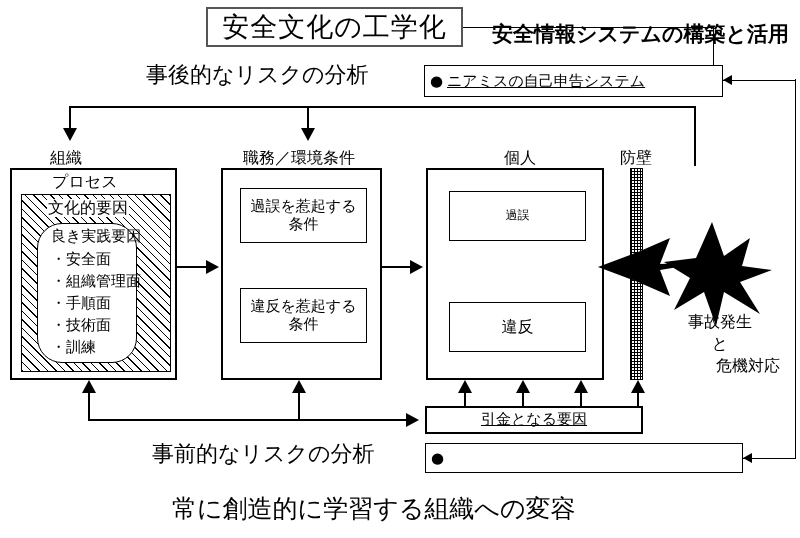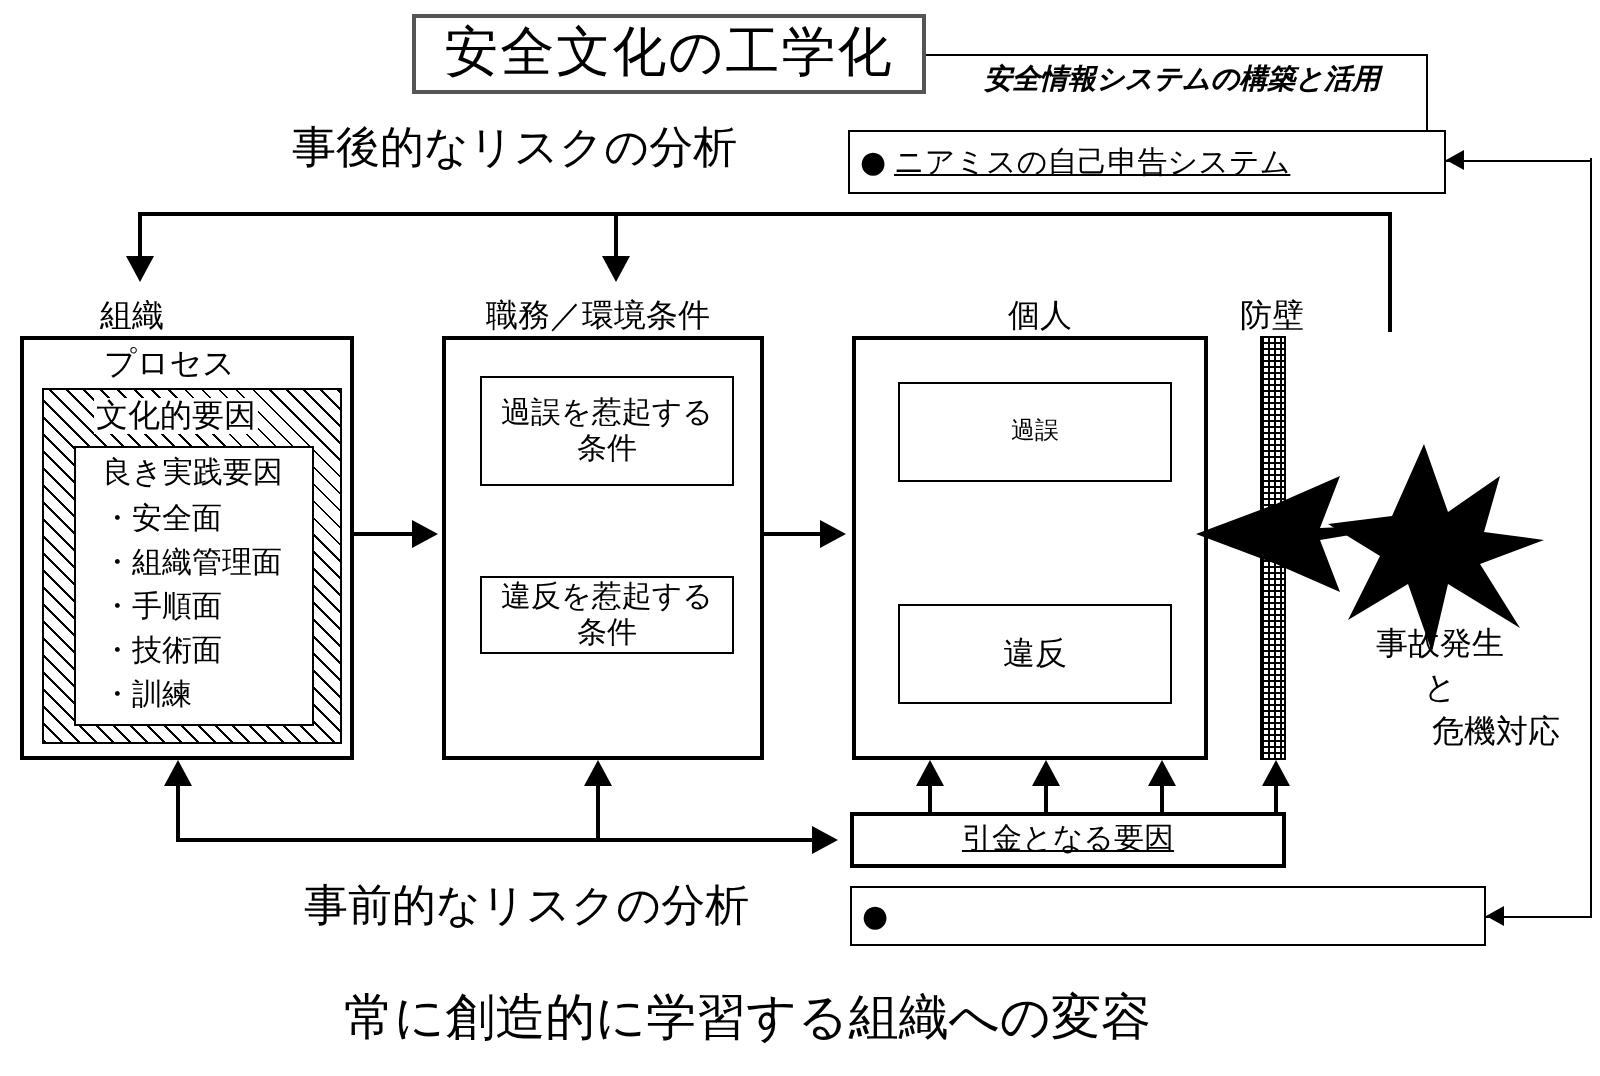--- a/index.html
+++ b/index.html
@@ -50,21 +50,21 @@
 </style>
 </head>
 <body>
 
 <div id="canvas">
 
   <div class="abs box-title ctr" style="left:206px;top:7px;width:257px;height:40px;">
     <span class="txt" style="position:static;font-size:27px;letter-spacing:1px;">安全文化の工学化</span>
   </div>
 
-  <div class="txt" style="left:492px;top:32px;font-size:14px;font-weight:bold;letter-spacing:0px;font-style:italic;">安全情報システムの構築と活用</div>
+  <div class="txt" style="left:492px;top:22px;font-size:21px;font-weight:bold;letter-spacing:0px;">安全情報システムの構築と活用</div>
 
   <div class="hline-t" style="left:463px;top:27px;width:250px;"></div>
   <div class="vline-t" style="left:713px;top:27px;height:38px;"></div>
 
   <div class="txt" style="left:146px;top:62px;font-size:22px;">事後的なリスクの分析</div>
 
   <div class="abs box-thin" style="left:424px;top:65px;width:299px;height:32px;">
     <span class="txt bullet" style="left:5px;top:8px;font-size:15px;">●</span>
     <span class="txt u" style="left:22px;top:7px;font-size:15px;">ニアミスの自己申告システム</span>
   </div>
@@ -85,21 +85,21 @@
 
   <div class="txt" style="left:50px;top:149px;font-size:16px;">組織</div>
 
   <div class="abs box" style="left:10px;top:168px;width:167px;height:212px;">
 
     <span class="txt" style="left:40px;top:3px;font-size:16px;">プロセス</span>
 
     <div class="abs hatch" style="left:9px;top:24px;width:150px;height:178px;">
       <span class="txt" style="left:25px;top:4px;font-size:16px;background:#fff;padding:0 1px;">文化的要因</span>
 
-      <div class="abs box-thin" style="left:15px;top:28px;width:120px;height:140px;background:#fff;">
+      <div class="abs box-thin" style="left:15px;top:28px;width:100px;height:140px;background:#fff;border-radius:25px;">
         <span class="txt" style="left:13px;top:4px;font-size:15px;">良き実践要因</span>
         <span class="txt" style="left:13px;top:27px;font-size:15px;">・安全面</span>
         <span class="txt" style="left:13px;top:49px;font-size:15px;">・組織管理面</span>
         <span class="txt" style="left:13px;top:71px;font-size:15px;">・手順面</span>
         <span class="txt" style="left:13px;top:93px;font-size:15px;">・技術面</span>
         <span class="txt" style="left:13px;top:115px;font-size:15px;">・訓練</span>
       </div>
     </div>
   </div>
 
@@ -108,21 +108,21 @@
 
   <div class="txt" style="left:243px;top:149px;font-size:16px;">職務／環境条件</div>
 
   <div class="abs box" style="left:221px;top:168px;width:161px;height:212px;">
 
     <div class="abs box-thin ctr" style="left:17px;top:18px;width:127px;height:55px;flex-direction:column;">
       <span class="txt" style="position:static;font-size:15px;">過誤を惹起する</span>
       <span class="txt" style="position:static;font-size:15px;">条件</span>
     </div>
 
-    <div class="abs box-thin ctr" style="left:17px;top:118px;width:127px;height:39px;flex-direction:column;">
+    <div class="abs box-thin ctr" style="left:17px;top:118px;width:127px;height:55px;flex-direction:column;">
       <span class="txt" style="position:static;font-size:15px;">違反を惹起する</span>
       <span class="txt" style="position:static;font-size:15px;">条件</span>
     </div>
   </div>
 
   <div class="hline" style="left:382px;top:266px;width:31px;"></div>
   <div class="arrow ar-right" style="left:410px;top:260px;"></div>
 
   <div class="txt" style="left:504px;top:149px;font-size:16px;">個人</div>
 

